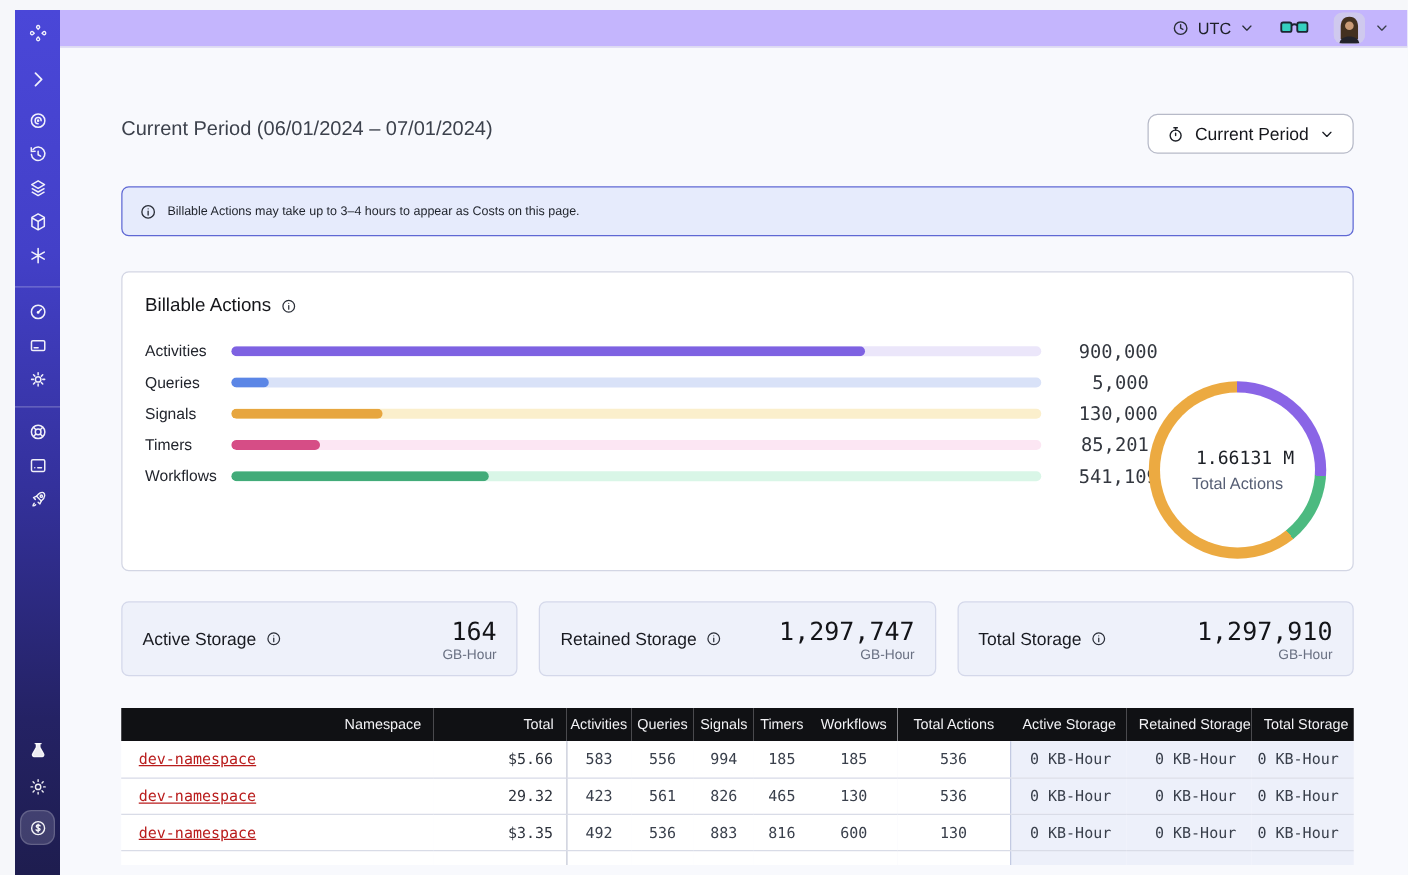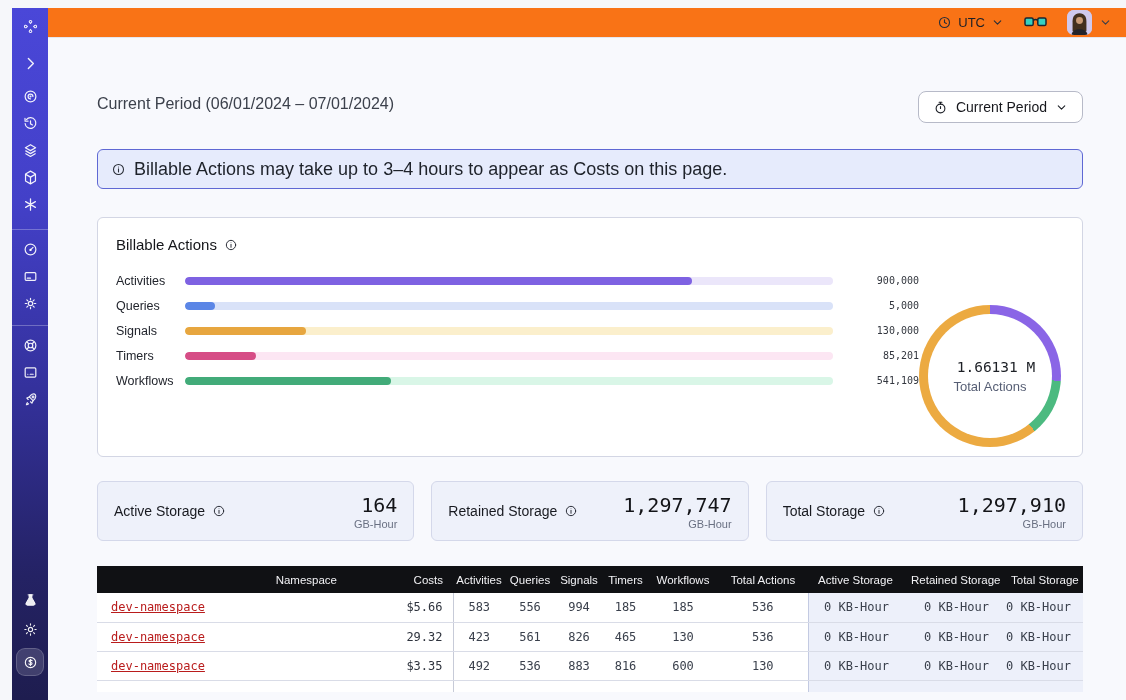--- a/index.html
+++ b/index.html
@@ -14,21 +14,21 @@
   }
   .sb-icon { width:22px; height:21px; display:flex; align-items:center; justify-content:center; color:rgba(255,255,255,.92); }
   .sb-icon svg { width:17px; height:17px; }
   .sb-divider { width:36px; height:1px; background:rgba(255,255,255,.28); }
   .sb-spacer { flex:1; }
   .sb-active { width:28px; height:28px; border-radius:9px; background:rgba(255,255,255,.15); border:1px solid rgba(255,255,255,.18); display:flex; align-items:center; justify-content:center; color:rgba(255,255,255,.95); }
   .sb-active svg { width:17px; height:17px; }
 
   
   .topbar {
-    position:absolute; left:48px; top:8px; right:0; height:30px; background:#f97316;
+    position:absolute; left:48px; top:8px; right:0; height:30px; background:#c4b5fd;
     border-bottom:1px solid #e5e6ee; display:flex; align-items:center; justify-content:flex-end;
     gap:20px; padding-right:14px; z-index:2;
   }
   .tz-btn { display:flex; align-items:center; gap:6px; font-size:13px; font-weight:500; color:#1d2027; cursor:pointer; }
   .tz-btn svg { color:#2a2e38; }
   .glasses-btn { display:flex; align-items:center; cursor:pointer; }
   .account { display:flex; align-items:center; gap:7px; cursor:pointer; }
   .avatar { width:25px; height:25px; border-radius:7px; overflow:hidden; background:#cfc9ee; display:block; }
 
   
@@ -40,36 +40,36 @@
   .page-title { font-size:28px; font-weight:600; color:#15161a; letter-spacing:.2px; }
   .page-sub { font-size:16px; color:#3c414c; margin-top:7px; }
   .period-btn {
     margin-top:3px; height:32px; padding:0 14px; background:#fff; border:1px solid #b7bac8;
     border-radius:8px; display:inline-flex; align-items:center; gap:8px; font-size:14px; font-weight:500; color:#16171c; cursor:pointer;
   }
   .period-btn svg { color:#1d2027; }
 
   .banner {
     margin-top:26px; height:40px; background:#e6ebfc; border:1px solid #5f68d4; border-radius:6px;
-    display:flex; align-items:center; gap:8px; padding:0 13px; font-size:18px; color:#1e222a;
+    display:flex; align-items:center; gap:8px; padding:0 13px; font-size:10px; color:#1e222a;
   }
   .info-ic { color:#2a2e38; display:flex; }
 
   
   .bill-card { position:relative; margin-top:28px; height:240px; background:#fff; border:1px solid #d3d6e4; border-radius:6px; padding:0 18px; }
   .bill-title { padding-top:18px; display:flex; align-items:center; gap:7px; font-size:15px; font-weight:500; color:#15161a; }
   .tabs { margin-top:13px; display:inline-flex; border:1px solid #c3c7d4; border-radius:4px; overflow:hidden; background:#fff; }
   .tab { padding:6px 13px; font-size:13.5px; color:#15161a; background:#fff; cursor:pointer; }
   .tab.active { background:#adb9da; }
   .bars { margin-top:15px; }
   .bar-row { display:flex; align-items:center; height:25px; }
   .bar-label { width:69px; font-size:12.5px; color:#22252d; }
   .track { width:648px; height:8px; border-radius:4px; position:relative; overflow:hidden; }
   .fill { position:absolute; left:0; top:0; height:8px; border-radius:4px; }
-  .bar-val { width:56px; text-align:right; font-size:10px; color:#33373f; font-family:"DejaVu Sans Mono",monospace; margin-left:30px; }
+  .bar-val { width:56px; text-align:right; font-size:15px; color:#33373f; font-family:"DejaVu Sans Mono",monospace; margin-left:30px; }
 
   .donut { position:absolute; right:21px; top:87px; width:142px; height:142px; border-radius:50%; }
   .donut::after { content:""; position:absolute; inset:9px; background:#fff; border-radius:50%; }
   .donut-center { position:absolute; inset:0; display:flex; flex-direction:column; align-items:center; justify-content:center; z-index:1; gap:4px; }
   .donut-total { font-family:"DejaVu Sans Mono",monospace; font-size:14.5px; color:#1d2026;margin-left:12px; }
   .donut-sub { font-size:13px; color:#565e74; }
 
   
   .storage-row { display:flex; gap:17px; margin-top:24px; height:60px; }
   .stor-card { flex:1; background:#eef1fa; border:1px solid #d4d8ea; border-radius:6px; display:flex; align-items:center; justify-content:space-between; padding:0 16px; }
@@ -386,21 +386,21 @@
         <col style="width:45px">
         <col style="width:70px">
         <col style="width:90px">
         <col style="width:93px">
         <col style="width:100px">
         <col style="width:82px">
     </colgroup>
     <thead>
       <tr>
         <th class="l">Namespace</th>
-        <th class="r">Costs</th>
+        <th class="r">Total</th>
         <th class="c">Activities</th>
         <th class="c">Queries</th>
         <th class="c">Signals</th>
         <th class="c">Timers</th>
         <th class="c">Workflows</th>
         <th class="c">Total Actions</th>
         <th class="r">Active Storage</th>
         <th class="r">Retained Storage</th>
         <th class="r">Total Storage</th>
       </tr>

